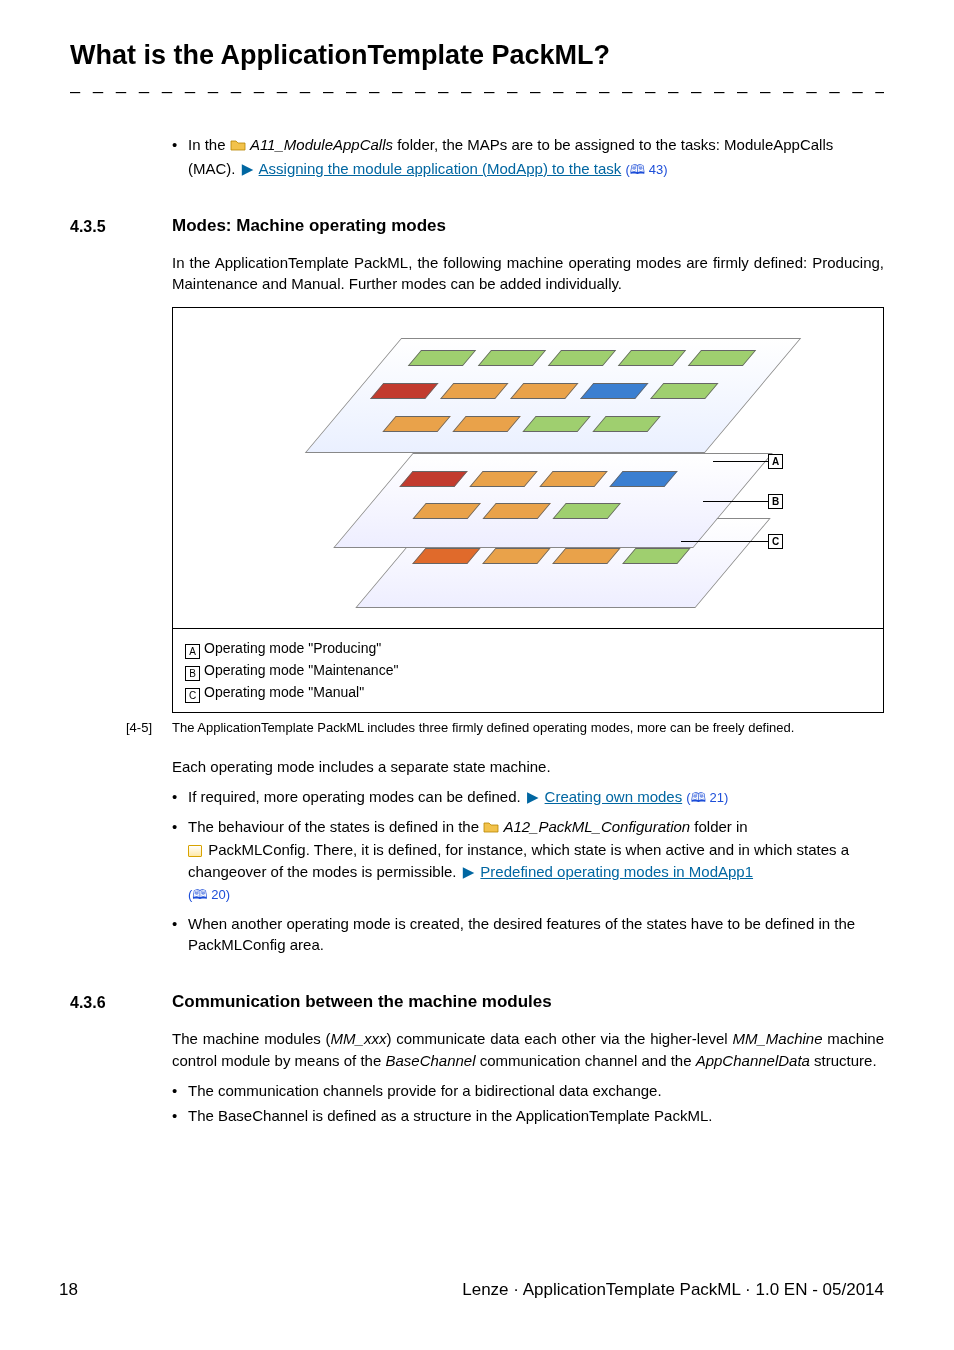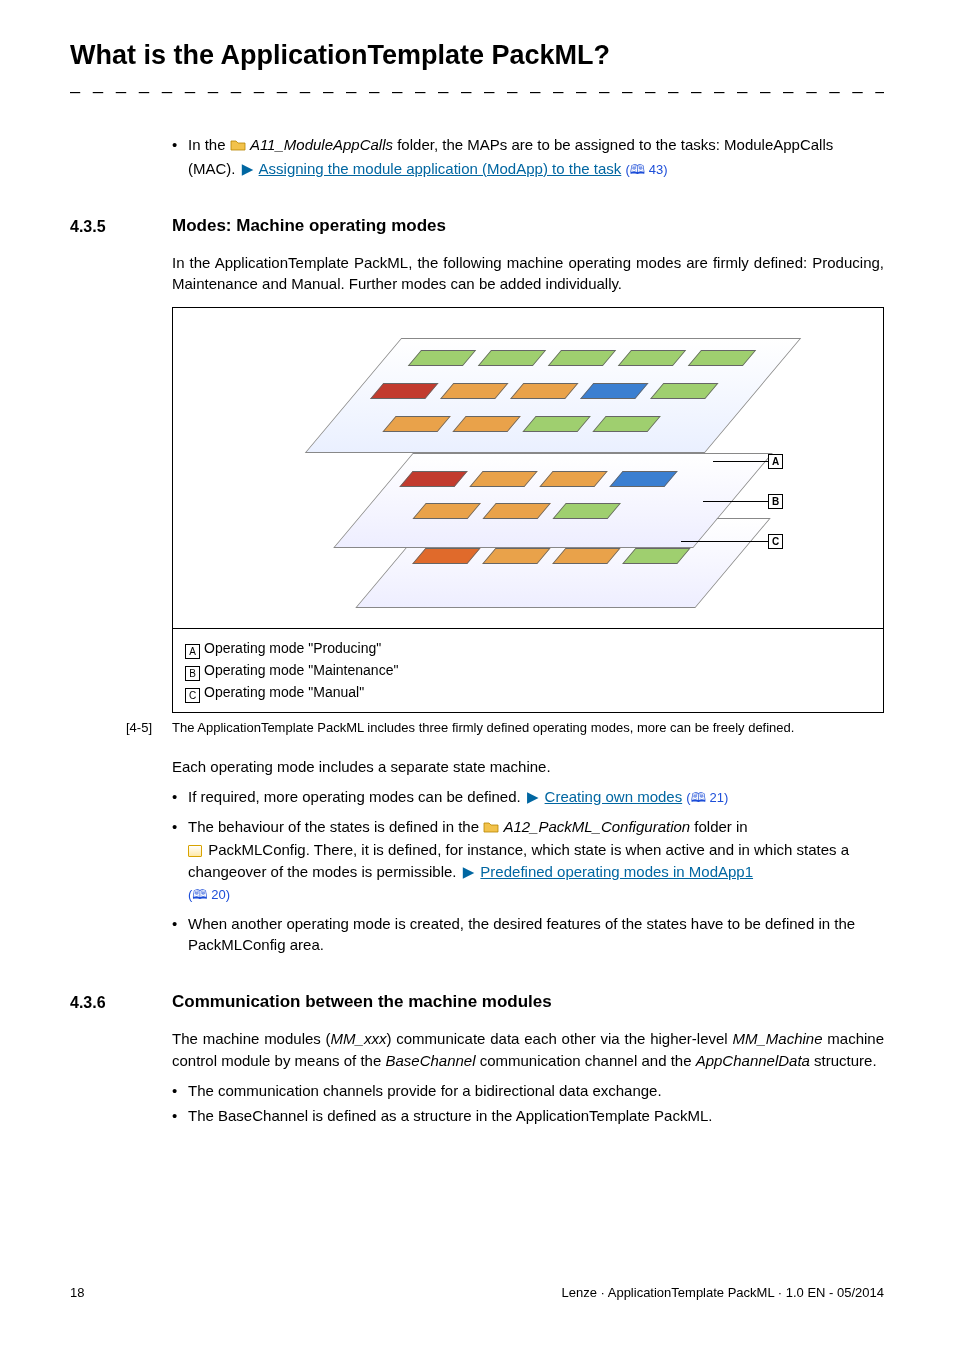--- a/index.html
+++ b/index.html
@@ -22,21 +22,21 @@
   .fig { border: 1px solid #000; margin: 12px 0 6px 0; padding: 0; }
   .fig-img { width: 100%; height: 320px; position: relative; background: #fff; overflow: hidden; }
   .fig-caption-box { border-top: 1px solid #000; padding: 8px 12px; font-size: 14px; }
   .fig-line { margin: 1px 0; }
   .fig-key { display:inline-block; border:1px solid #000; width:15px; height:15px; font-size:10px; text-align:center; line-height:13px; vertical-align:-2px; margin-right:4px; font-family: Arial; }
   .fig-num-row { display:flex; font-size: 13px; margin-bottom: 18px; }
   .fig-num { flex:0 0 102px; text-align:right; padding-right: 20px; margin-left: -102px; }
   .fig-cap { flex: 1; }
   .bold { font-weight: 400; }
   .italic { font-style: italic; }
-  .footer { position: absolute; bottom: 50px; left: 70px; right: 70px; display:flex; justify-content: space-between; font-size: 13px; }
+  .footer { position: absolute; bottom: 50px; left: 59px; right: 70px; display:flex; justify-content: space-between; font-size: 17px; }
   .marker { position:absolute; border:1px solid #000; background:#fff; width:15px; height:15px; font-size:10px; font-weight:700; text-align:center; line-height:13px; font-family: Arial; }
   .mline { position:absolute; height:1px; background:#000; }
   .layer { position:absolute; transform: skewX(-40deg); }
   .slab { position:absolute; border:1px solid #888; }
   .chip { position:absolute; height:16px; border:1px solid #666; }
   .icon-box { display:inline-block; vertical-align:-2px; width:14px; height:12px; border:1px solid #d8a300; background: linear-gradient(#fff,#ffe9a8); border-radius:1px; margin-right:2px; }
 </style>
 </head>
 <body>
 

